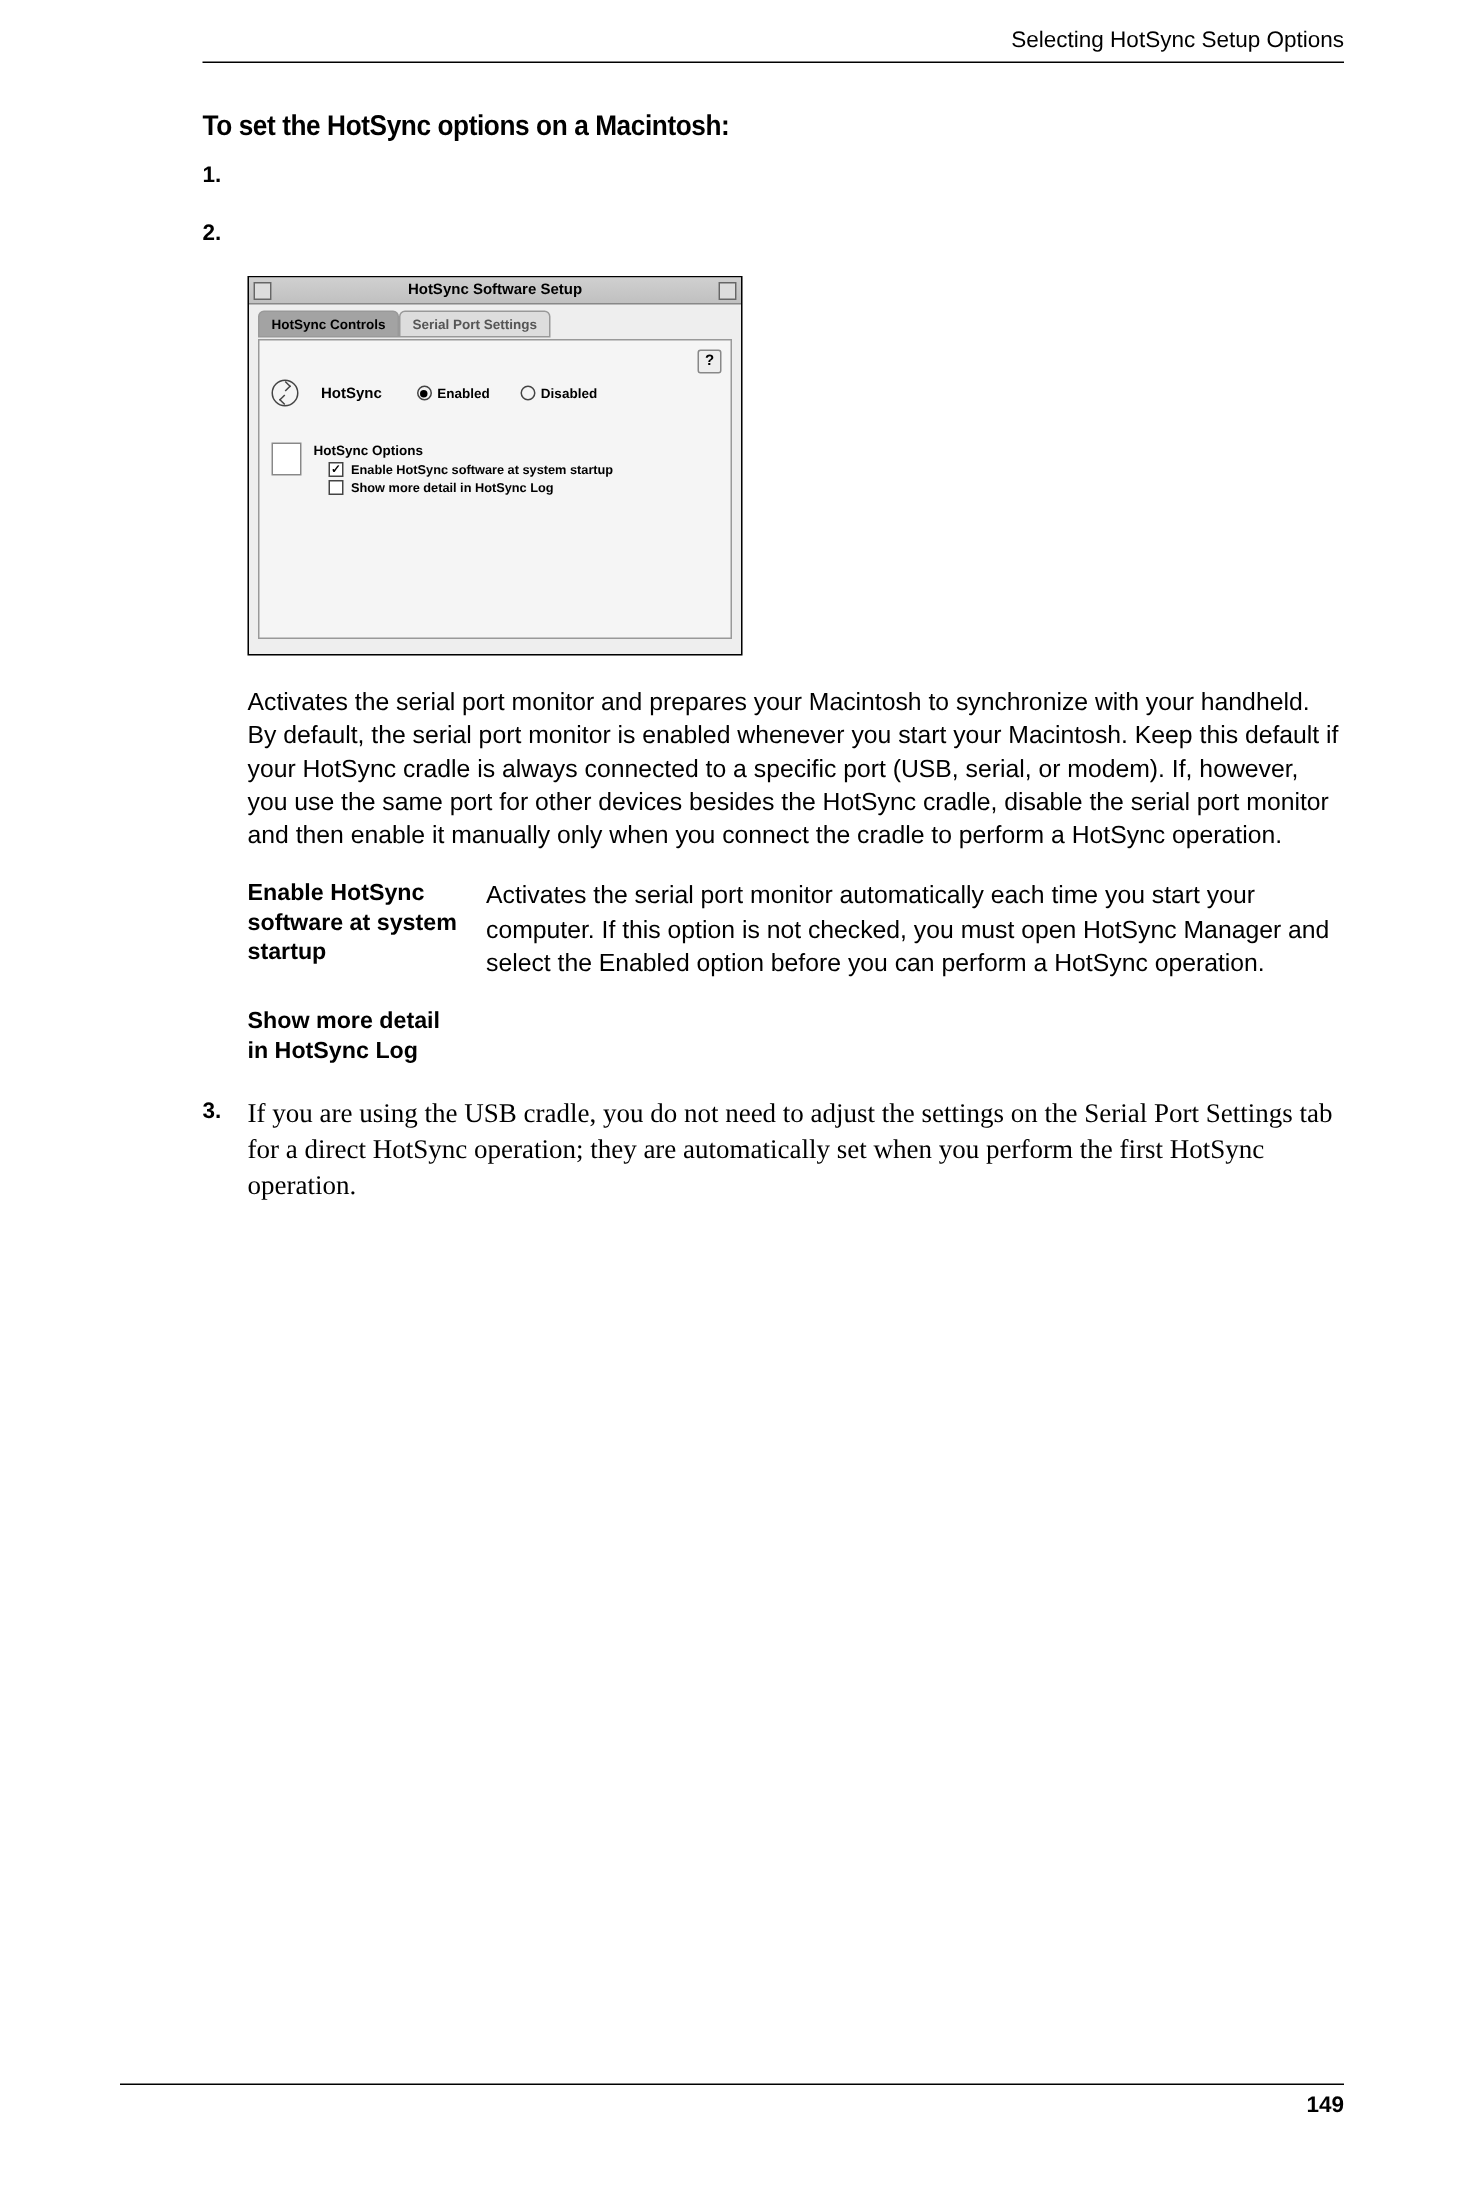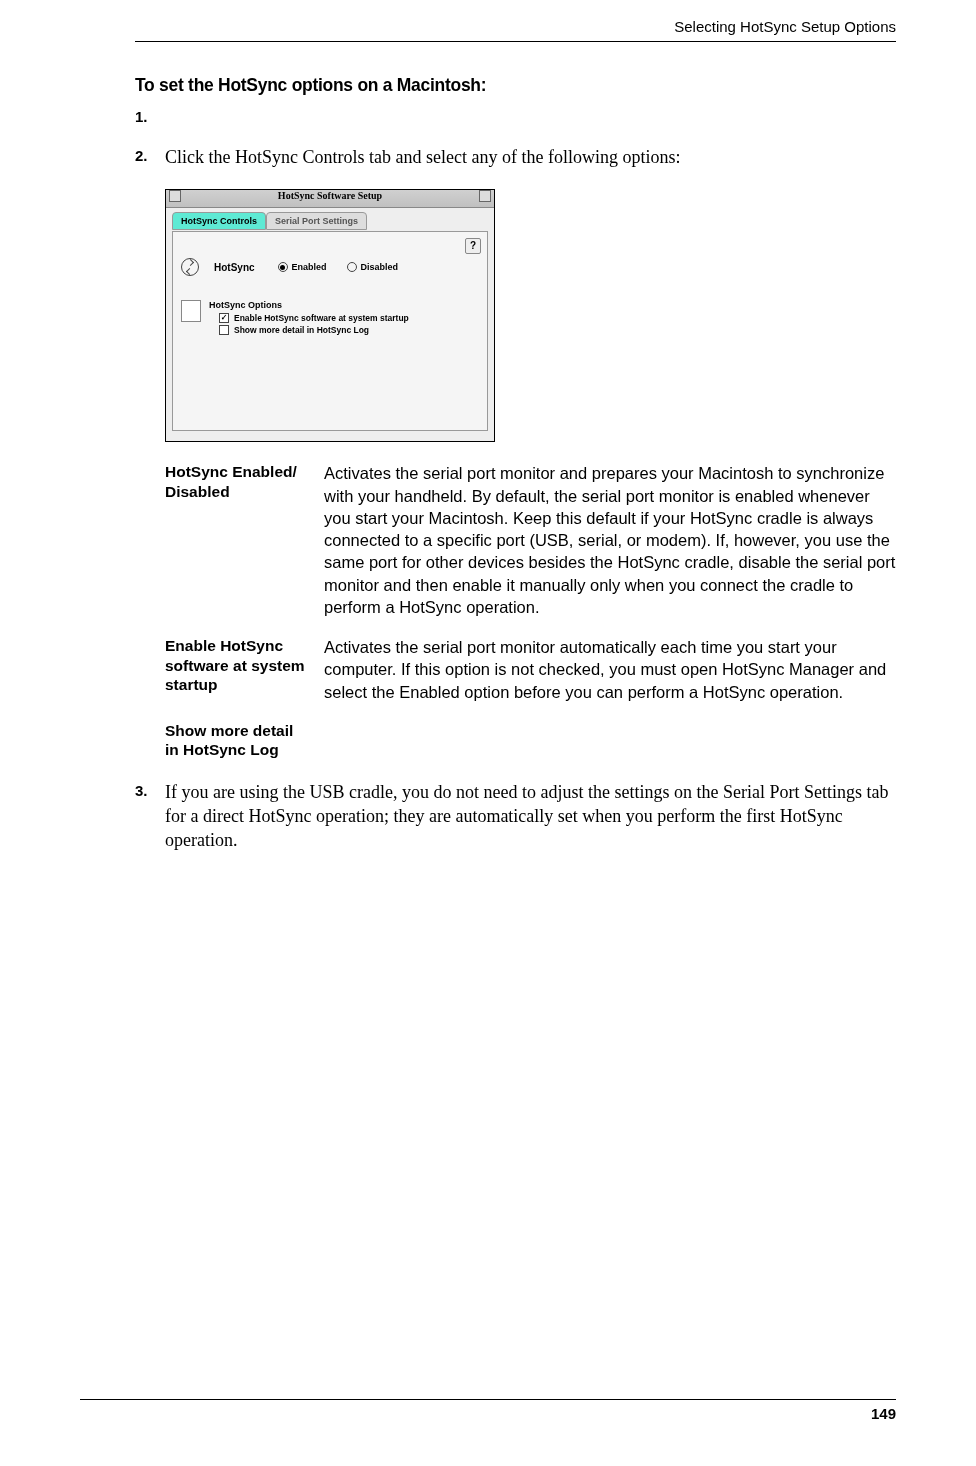--- a/index.html
+++ b/index.html
@@ -56,24 +56,23 @@
     .dialog {
       width: 330px;
       border: 1px solid #000;
       background: #e8e8e8;
       font-family: Arial, Helvetica, sans-serif;
     }
     .dialog-titlebar {
       background: linear-gradient(#d0d0d0, #c0c0c0);
       border-bottom: 1px solid #888;
       display: flex;
-      align-items: flex-start;
+      align-items: center;
       height: 18px;
       position: relative;
-      font-family: Liberation Serif, serif;
     }
     .dialog-close {
       width: 12px; height: 12px;
       border: 1px solid #666;
       background: #ddd;
       margin-left: 3px;
     }
     .dialog-title {
       flex: 1;
       text-align: center;
@@ -92,21 +91,21 @@
     }
     .tabs {
       display: flex;
       gap: 0;
       margin-bottom: 2px;
     }
     .tab {
       font-size: 9px;
       font-weight: bold;
       padding: 3px 8px;
-      background: #5eead4;
+      background: #a3a3a3;
       border: 1px solid #999;
       border-radius: 4px 4px 0 0;
       position: relative;
     }
     .tab.inactive {
       background: #ddd;
       color: #555;
     }
     .tab-panel {
       border: 1px solid #999;
@@ -250,21 +249,21 @@
       font-size: 15.5px;
       line-height: 1.25;
     }
     .opt-desc {
       font-family: Arial, Helvetica, sans-serif;
       font-size: 16.5px;
       line-height: 1.35;
     }
     .footer {
       position: absolute;
-      bottom: 44px;
+      bottom: 54px;
       left: 80px;
       right: 80px;
       border-top: 1px solid #000;
       padding-top: 5px;
       text-align: right;
       font-family: Arial, Helvetica, sans-serif;
       font-weight: bold;
       font-size: 15px;
     }
   </style>
@@ -275,21 +274,20 @@
   <div class="header">Selecting HotSync Setup Options</div>
 
   <div class="section-title">To set the HotSync options on a Macintosh:</div>
 
   <ol class="steps">
     <li class="step">
       <div class="step-num">1.</div>
     </li>
     <li class="step">
       <div class="step-num">2.</div>
-      <div class="step-text">Click the HotSync Controls tab and select any of the following options:</div>
     </li>
   </ol>
 
   <div class="screenshot-wrap">
     <div class="dialog">
       <div class="dialog-titlebar">
         <div class="dialog-close"></div>
         <div class="dialog-title">HotSync Software Setup</div>
         <div class="dialog-collapse"></div>
       </div>
@@ -328,21 +326,20 @@
               </div>
             </div>
           </div>
         </div>
       </div>
     </div>
   </div>
 
   <div class="opt-table">
     <div class="opt-row">
-      <div class="opt-term">HotSync Enabled/ Disabled</div>
       <div class="opt-desc">Activates the serial port monitor and prepares your Macintosh to synchronize with your handheld. By default, the serial port monitor is enabled whenever you start your Macintosh. Keep this default if your HotSync cradle is always connected to a specific port (USB, serial, or modem). If, however, you use the same port for other devices besides the HotSync cradle, disable the serial port monitor and then enable it manually only when you connect the cradle to perform a HotSync operation.</div>
     </div>
     <div class="opt-row">
       <div class="opt-term">Enable HotSync software at system startup</div>
       <div class="opt-desc">Activates the serial port monitor automatically each time you start your computer. If this option is not checked, you must open HotSync Manager and select the Enabled option before you can perform a HotSync operation.</div>
     </div>
     <div class="opt-row">
       <div class="opt-term">Show more detail in HotSync Log</div>
     </div>
   </div>

